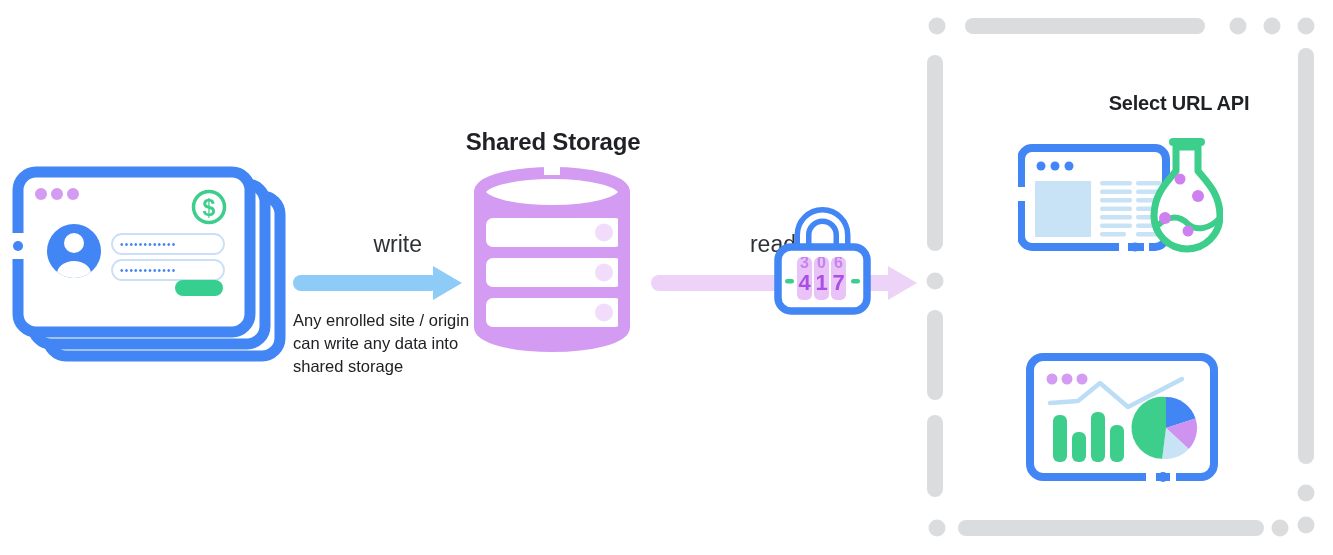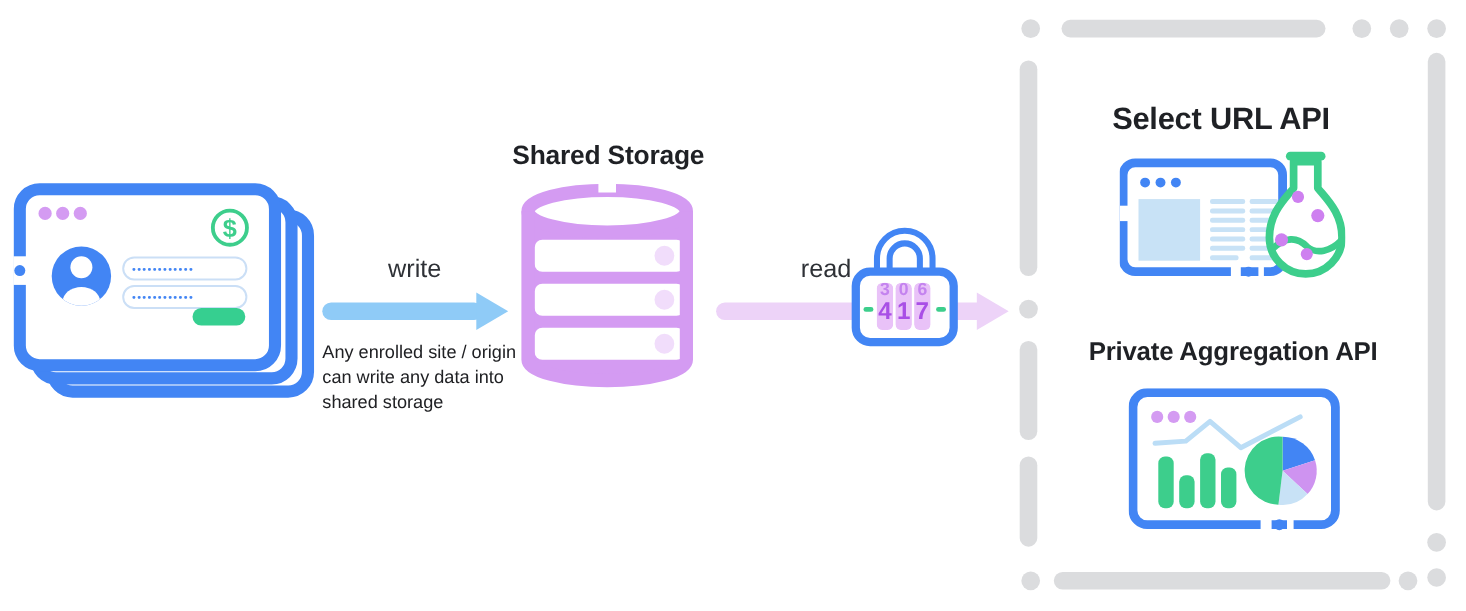--- a/index.html
+++ b/index.html
@@ -2,21 +2,21 @@
 <html><head>
 <meta charset="utf-8">
 <style>
   html,body{margin:0;padding:0;background:#ffffff;}
   .canvas{
     position:relative;width:1333px;height:555px;overflow:hidden;background:#fff;
     font-family:"Liberation Sans",sans-serif;color:#202124;
   }
   .abs{position:absolute;}
   .title{font-weight:bold;font-size:24px;letter-spacing:-0.2px;text-align:center;color:#1f2125;}
-  .flow-label{font-size:23px;color:#2e3136;text-align:center;}
+  .flow-label{font-size:23px;color:#2e3136;text-align:right;}
   .note{font-size:16.5px;line-height:23px;color:#202124;}
   svg{display:block;}
   svg text{font-family:"Liberation Sans",sans-serif;}
 </style>
 </head>
 <body>
 
 <div class="canvas">
 
   <svg class="abs" style="left:0;top:0" width="1333" height="555" viewBox="0 0 1333 555">
@@ -151,21 +151,21 @@
       <rect x="61" y="59" width="15" height="43" rx="5" fill="#E9C2F8"></rect>
       <text x="68.5" y="70" text-anchor="middle" font-size="16" font-weight="bold" fill="#C483EF">6</text>
       <text x="68.5" y="92" text-anchor="middle" font-size="22" font-weight="bold" fill="#A94FE6">7</text>
       <text x="68.5" y="114" text-anchor="middle" font-size="16" font-weight="bold" fill="#C483EF">8</text>
     </g>
 
     <rect x="15" y="81" width="9" height="4.5" rx="2.2" fill="#3DCE8C"></rect>
     <rect x="81" y="81" width="9" height="4.5" rx="2.2" fill="#3DCE8C"></rect>
   </svg>
 
-  <div class="abs title" style="left:1000px;top:92px;width:220px;font-size:28px">Select URL API</div>
+  <div class="abs title" style="left:1069px;top:92px;width:220px;font-size:20px">Select URL API</div>
 
   <svg class="abs" style="left:1018px;top:135px" width="205" height="125" viewBox="0 0 205 125">
     <g>
       <rect x="3" y="13" width="145" height="99" rx="11" fill="#fff" stroke="#4285F4" stroke-width="8"></rect>
       <circle cx="23" cy="31" r="4.5" fill="#4285F4"></circle>
       <circle cx="37" cy="31" r="4.5" fill="#4285F4"></circle>
       <circle cx="51" cy="31" r="4.5" fill="#4285F4"></circle>
       <rect x="17" y="46" width="56" height="56" fill="#C8E2F6"></rect>
       <g fill="#C8E2F6">
         <rect x="82" y="46" width="32" height="4.5" rx="2"></rect>
@@ -195,21 +195,20 @@
       <path d="M138,92 C150,80 161,80 170,89 C179,97 192,93 201,84" fill="none" stroke="#3DCE8C" stroke-width="6" stroke-linecap="round"></path>
       <g fill="#CE80F0">
         <circle cx="162" cy="44" r="5.5"></circle>
         <circle cx="180" cy="61" r="6"></circle>
         <circle cx="147" cy="83" r="6"></circle>
         <circle cx="170" cy="96" r="5.5"></circle>
       </g>
     </g>
   </svg>
 
-  <div class="abs title" style="left:956px;top:306px;width:330px;font-size:23.5px">Private Aggregation API</div>
 
   <svg class="abs" style="left:1026px;top:353px" width="195" height="132" viewBox="0 0 195 132">
     <g>
       <rect x="4" y="4" width="184" height="120" rx="13" fill="#fff" stroke="#4285F4" stroke-width="8"></rect>
       <circle cx="26" cy="26" r="5.5" fill="#D49BF2"></circle>
       <circle cx="41" cy="26" r="5.5" fill="#D49BF2"></circle>
       <circle cx="56" cy="26" r="5.5" fill="#D49BF2"></circle>
     </g>
     <polyline points="24,50 52,48 74,30 102,54 156,26" fill="none" stroke="#BBDDF6" stroke-width="4.5" stroke-linecap="round" stroke-linejoin="round"></polyline>
     <g fill="#3DCE8C">

